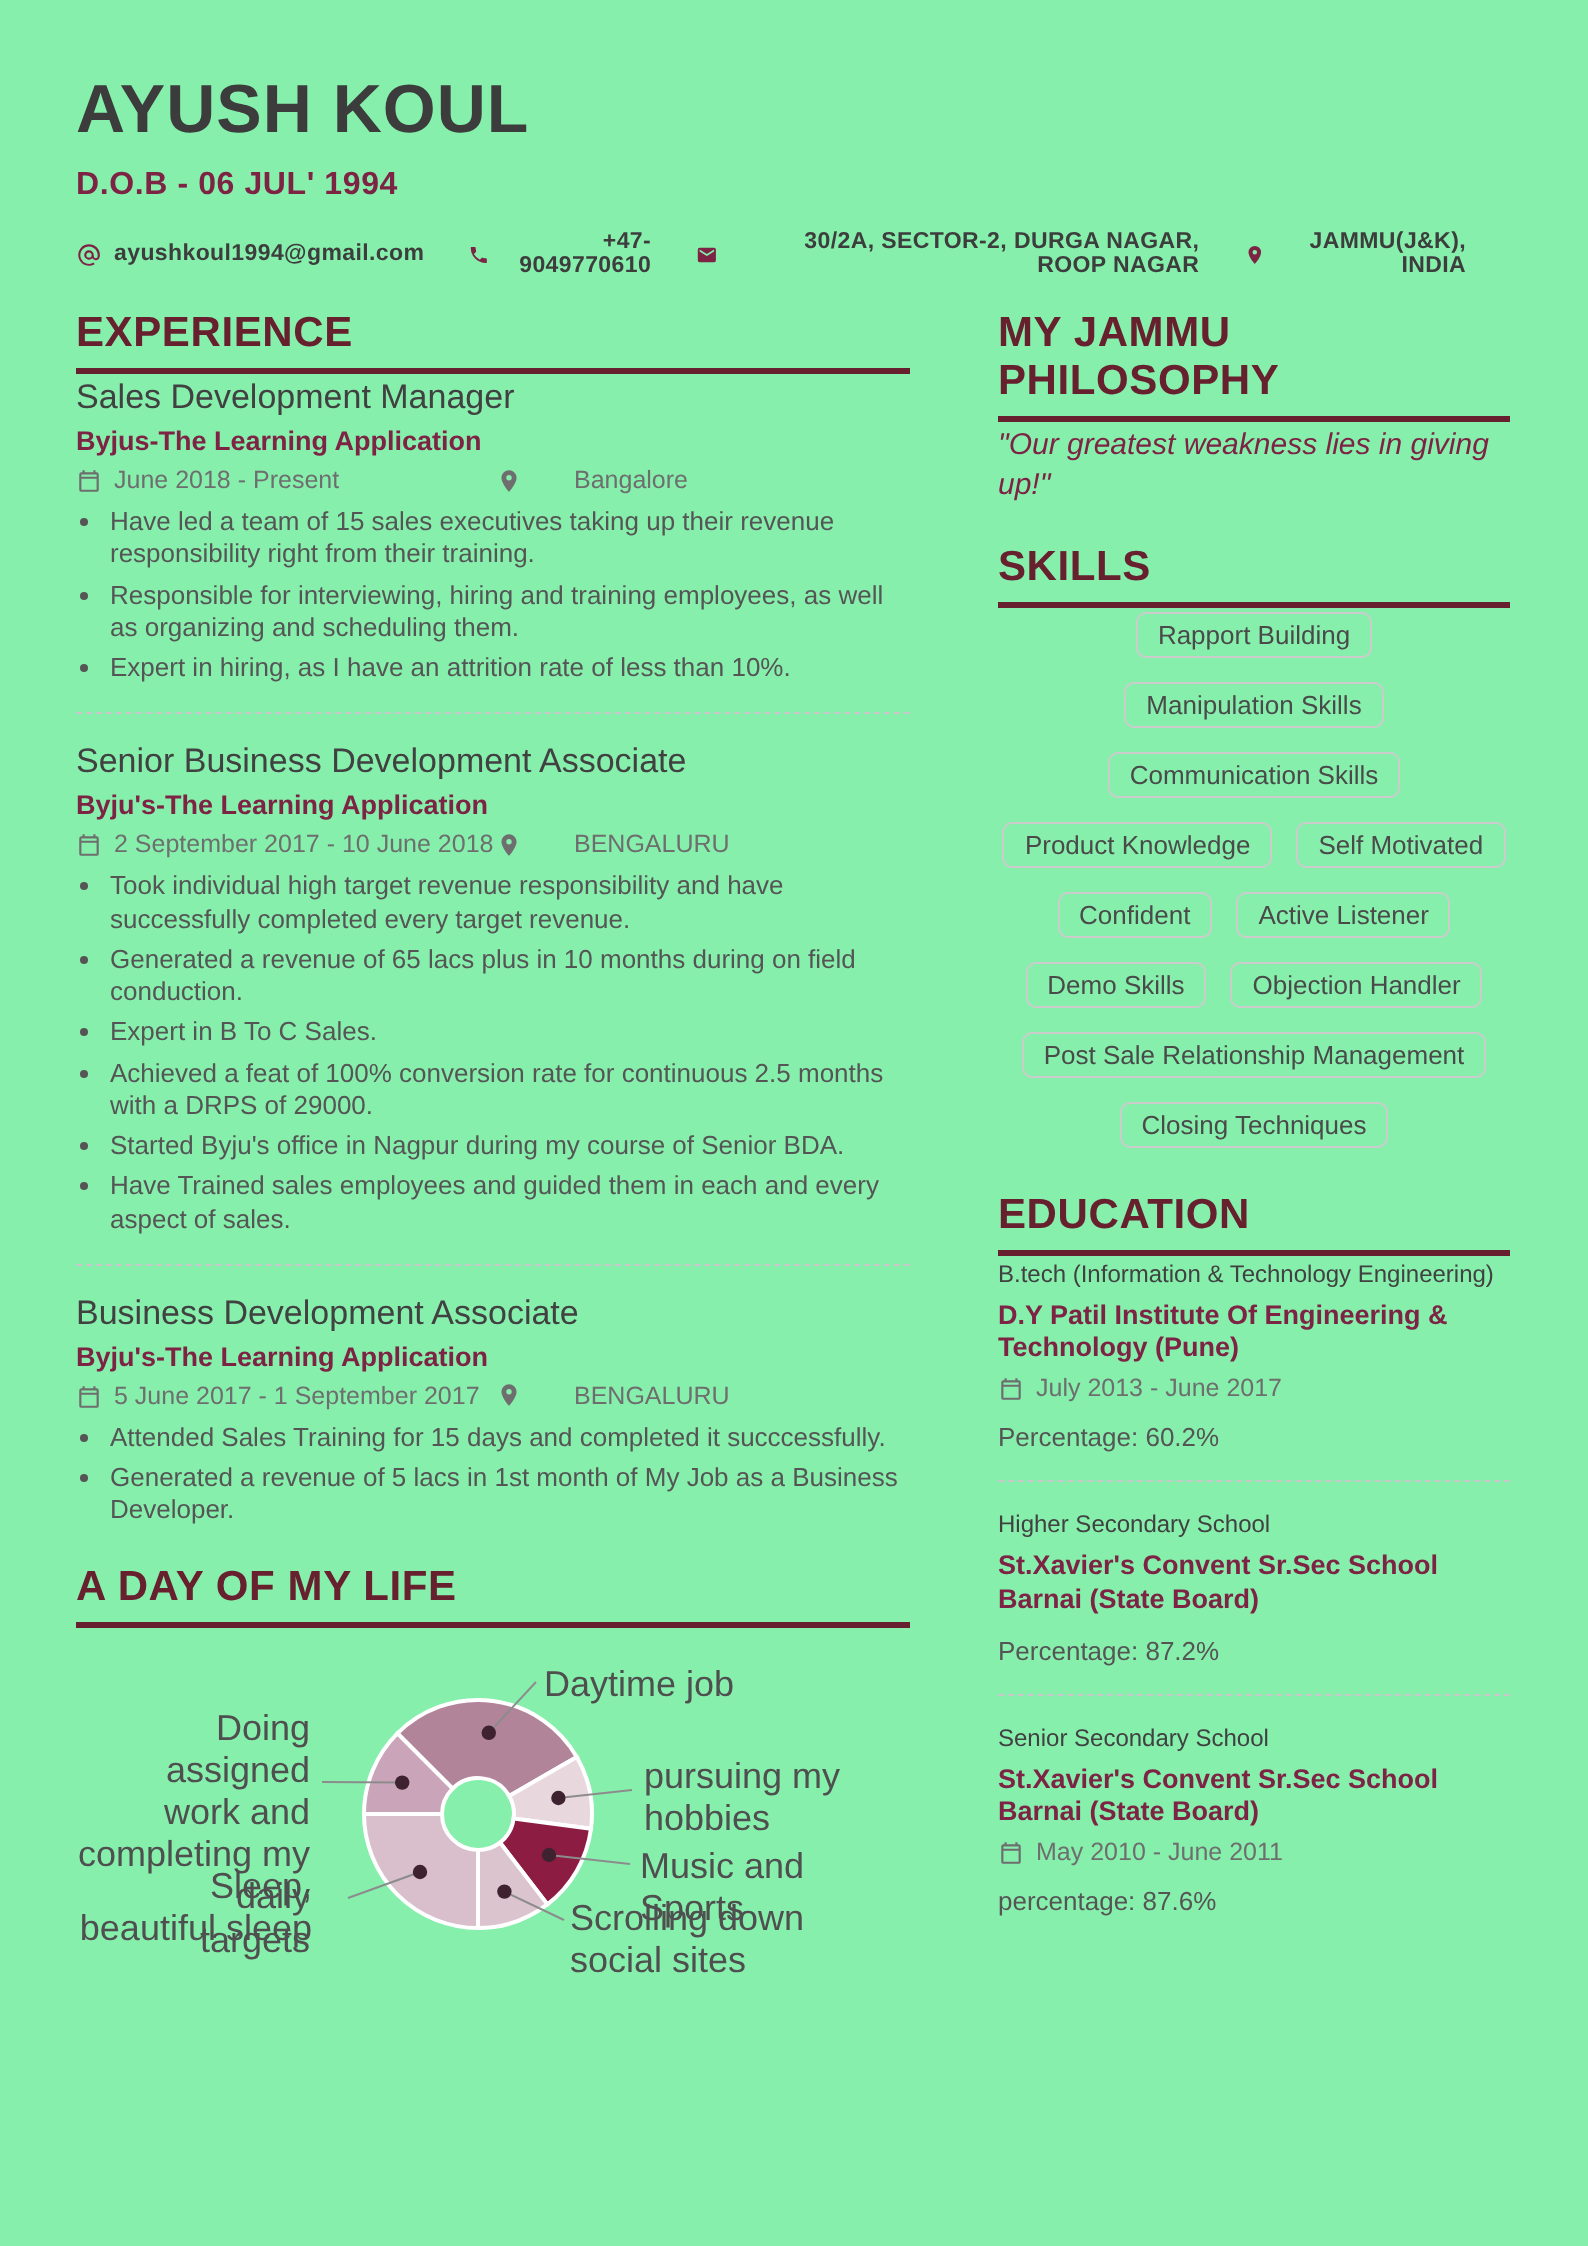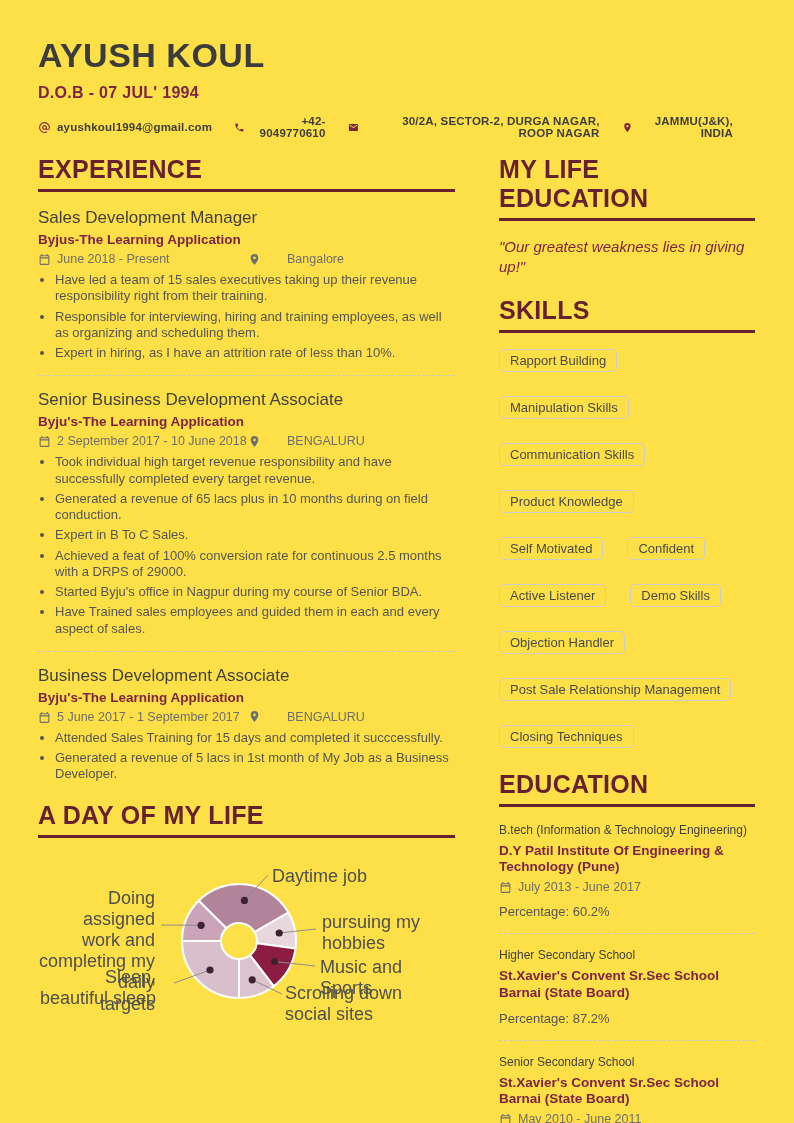--- a/index.html
+++ b/index.html
@@ -1,89 +1,89 @@
 <!DOCTYPE html>
 <html><head>
 <meta charset="utf-8">
 <style>
   * { margin:0; padding:0; box-sizing:border-box; }
   html,body { background:#ffffff; }
   body { font-family:"Liberation Sans", sans-serif; color:#555; }
-  .page { position:relative; width:794px; height:1123px; background:#fde047; padding:36px 39px 0 38px; overflow:hidden; }
+  .page { position:relative; width:794px; height:1123px; background:#86efac; padding:36px 39px 0 38px; overflow:hidden; }
 
   
   .name { font-size:34px; font-weight:700; color:#3c3c3c; letter-spacing:.5px; }
   .dob { margin-top:9px; font-size:16px; font-weight:700; color:#7d2445; letter-spacing:.3px; }
   .contact-row { display:flex; align-items:center; margin-top:13px;text-align:right; }
   .contact-item { display:flex; align-items:center; font-size:11.5px; font-weight:700; color:#3d3d3d; margin-right:22px; letter-spacing:.2px; }
   .contact-item .icon { width:13px; height:13px; margin-right:6px; color:#7d2445; }
   .icon svg { width:100%; height:100%; fill:currentColor; display:block; }
 
   
   .columns { display:flex; margin-top:16px; }
   .col-left { width:417px; }
   .col-right { width:256px; margin-left:44px; }
 
-  h2.section-title { font-size:25px; font-weight:700; color:#67212e; letter-spacing:.3px;
-       border-bottom:3px solid #67212e; padding-bottom:5px; margin-bottom:16px; }
+  h2.section-title { font-size:21px; font-weight:700; color:#67212e; letter-spacing:.3px;
+       border-bottom:3px solid #67212e; padding-bottom:5px; margin-bottom:2px; }
   .section { margin-bottom:18px; }
 
   
   .job h3 { font-size:17px; font-weight:400; color:#414141; margin-bottom:4px; }
   .company { font-size:13.5px; font-weight:700; color:#7d2445; margin-bottom:5px; }
   .meta { display:flex; align-items:center; font-size:12.5px; color:#6e6e6e; margin-bottom:6px; }
   .meta .icon { width:13px; height:13px; margin-right:6px; color:#6e6e6e; }
   .meta-date { display:flex; align-items:flex-end; width:210px; }
   .meta-loc { display:flex; align-items:center;gap:20px; }
   ul.bullets { list-style:disc; padding-left:17px; }
   ul.bullets li { font-size:13px; color:#555; line-height:1.25; margin:4px 0; }
   .dashed-sep { border-top:1px dashed #c9c9c9; margin:14px 0; }
 
   
   .quote { font-size:15px; font-style:italic; color:#7d2445; line-height:1.3; margin-bottom:20px; }
 
   
-  .pills { display:flex; flex-wrap:wrap; gap:24px; }
+  .pills { display:flex; flex-wrap:wrap; gap:12px;justify-content:center; }
   .pill { border:1px solid #ccc; border-radius:5px; padding:3px 10px; font-size:13px; color:#4a4a4a; white-space:nowrap; }
 
   
   .edu h3 { font-size:12px; font-weight:400; color:#414141; line-height:1.25; margin-bottom:5px; }
   .edu .company { line-height:1.2; }
   .edu .percentage { font-size:13px; color:#555; margin-top:10px; }
 
   
   .chart-wrap { position:relative; width:417px; height:178px; margin-top:6px; }
   .chart-wrap svg.donut { position:absolute; left:0; top:0; }
   .chart-label { position:absolute; font-size:18px; color:#4f4f4f; line-height:1.18; white-space:pre-line; }
   .chart-label.right { text-align:right; }
 </style>
 </head>
 <body>
 
 <div class="page">
 
   <header>
     <h1 class="name">AYUSH KOUL</h1>
-    <div class="dob">D.O.B - 07 JUL' 1994</div>
+    <div class="dob">D.O.B - 06 JUL' 1994</div>
     <div class="contact-row" id="contacts">
         <span class="contact-item">
           <span class="icon">
             <svg viewBox="0 0 24 24">
               <path d="M12 2a10 10 0 1 0 5.2 18.6l-1-1.6A8 8 0 1 1 20 12v1.2a1.8 1.8 0 0 1-3.6 0V12a4.4 4.4 0 1 0-1.3 3.1 3.8 3.8 0 0 0 6.9-2V12A10 10 0 0 0 12 2zm0 12.4A2.4 2.4 0 1 1 14.4 12 2.4 2.4 0 0 1 12 14.4z"></path>
             </svg>
           </span>
           <span>ayushkoul1994@gmail.com</span>
         </span>
         <span class="contact-item">
           <span class="icon">
             <svg viewBox="0 0 24 24">
               <path d="M6.6 10.8a15.1 15.1 0 0 0 6.6 6.6l2.2-2.2a1 1 0 0 1 1-.25 11.4 11.4 0 0 0 3.6.57 1 1 0 0 1 1 1V20a1 1 0 0 1-1 1A17 17 0 0 1 3 4a1 1 0 0 1 1-1h3.5a1 1 0 0 1 1 1 11.4 11.4 0 0 0 .57 3.6 1 1 0 0 1-.25 1z"></path>
             </svg>
           </span>
-          <span>+42-9049770610</span>
+          <span>+47-9049770610</span>
         </span>
         <span class="contact-item">
           <span class="icon">
             <svg viewBox="0 0 24 24">
               <path d="M20 4H4a2 2 0 0 0-2 2v12a2 2 0 0 0 2 2h16a2 2 0 0 0 2-2V6a2 2 0 0 0-2-2zm0 4.2-8 5-8-5V6l8 5 8-5z"></path>
             </svg>
           </span>
           <span>30/2A, SECTOR-2, DURGA NAGAR, ROOP NAGAR</span>
         </span>
         <span class="contact-item">
@@ -225,21 +225,21 @@
           <div class="chart-label right" style="right:300px; top:34px;">Doing assigned
 work and
 completing my daily
 targets</div>
         </div>
       </section>
     </div>
 
     <div class="col-right">
       <section class="section">
-        <h2 class="section-title">MY LIFE EDUCATION</h2>
+        <h2 class="section-title">MY JAMMU PHILOSOPHY</h2>
         <div class="quote">"Our greatest weakness lies in giving up!"</div>
       </section>
 
       <section class="section">
         <h2 class="section-title">SKILLS</h2>
         <div class="pills" id="skills">
             <span class="pill">Rapport Building</span>
             <span class="pill">Manipulation Skills</span>
             <span class="pill">Communication Skills</span>
             <span class="pill">Product Knowledge</span>

